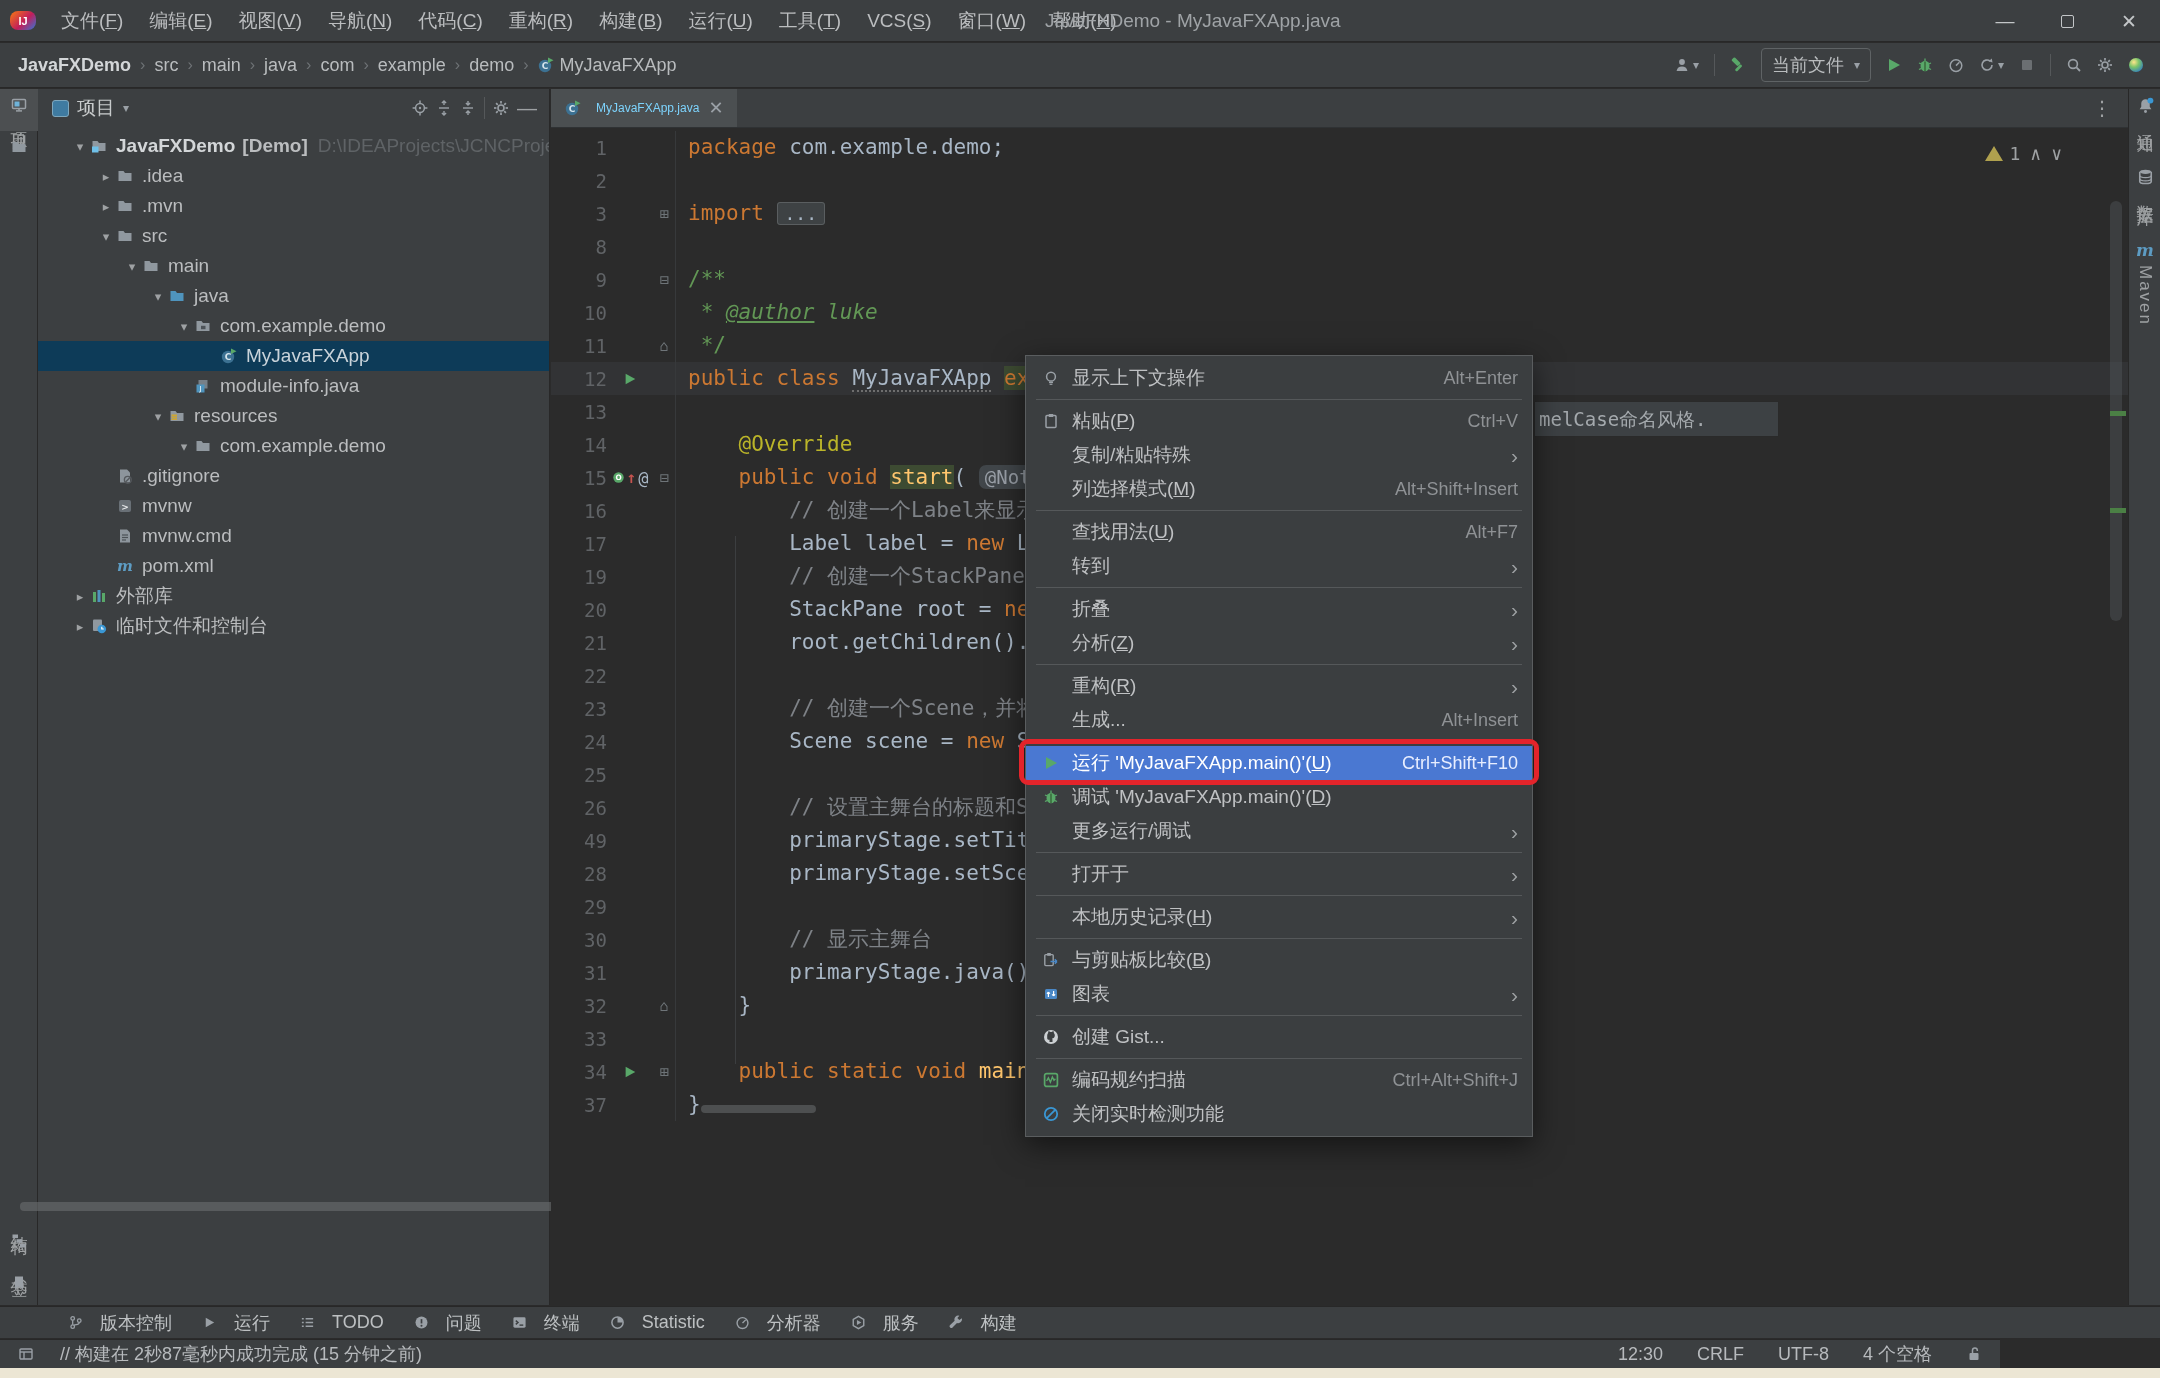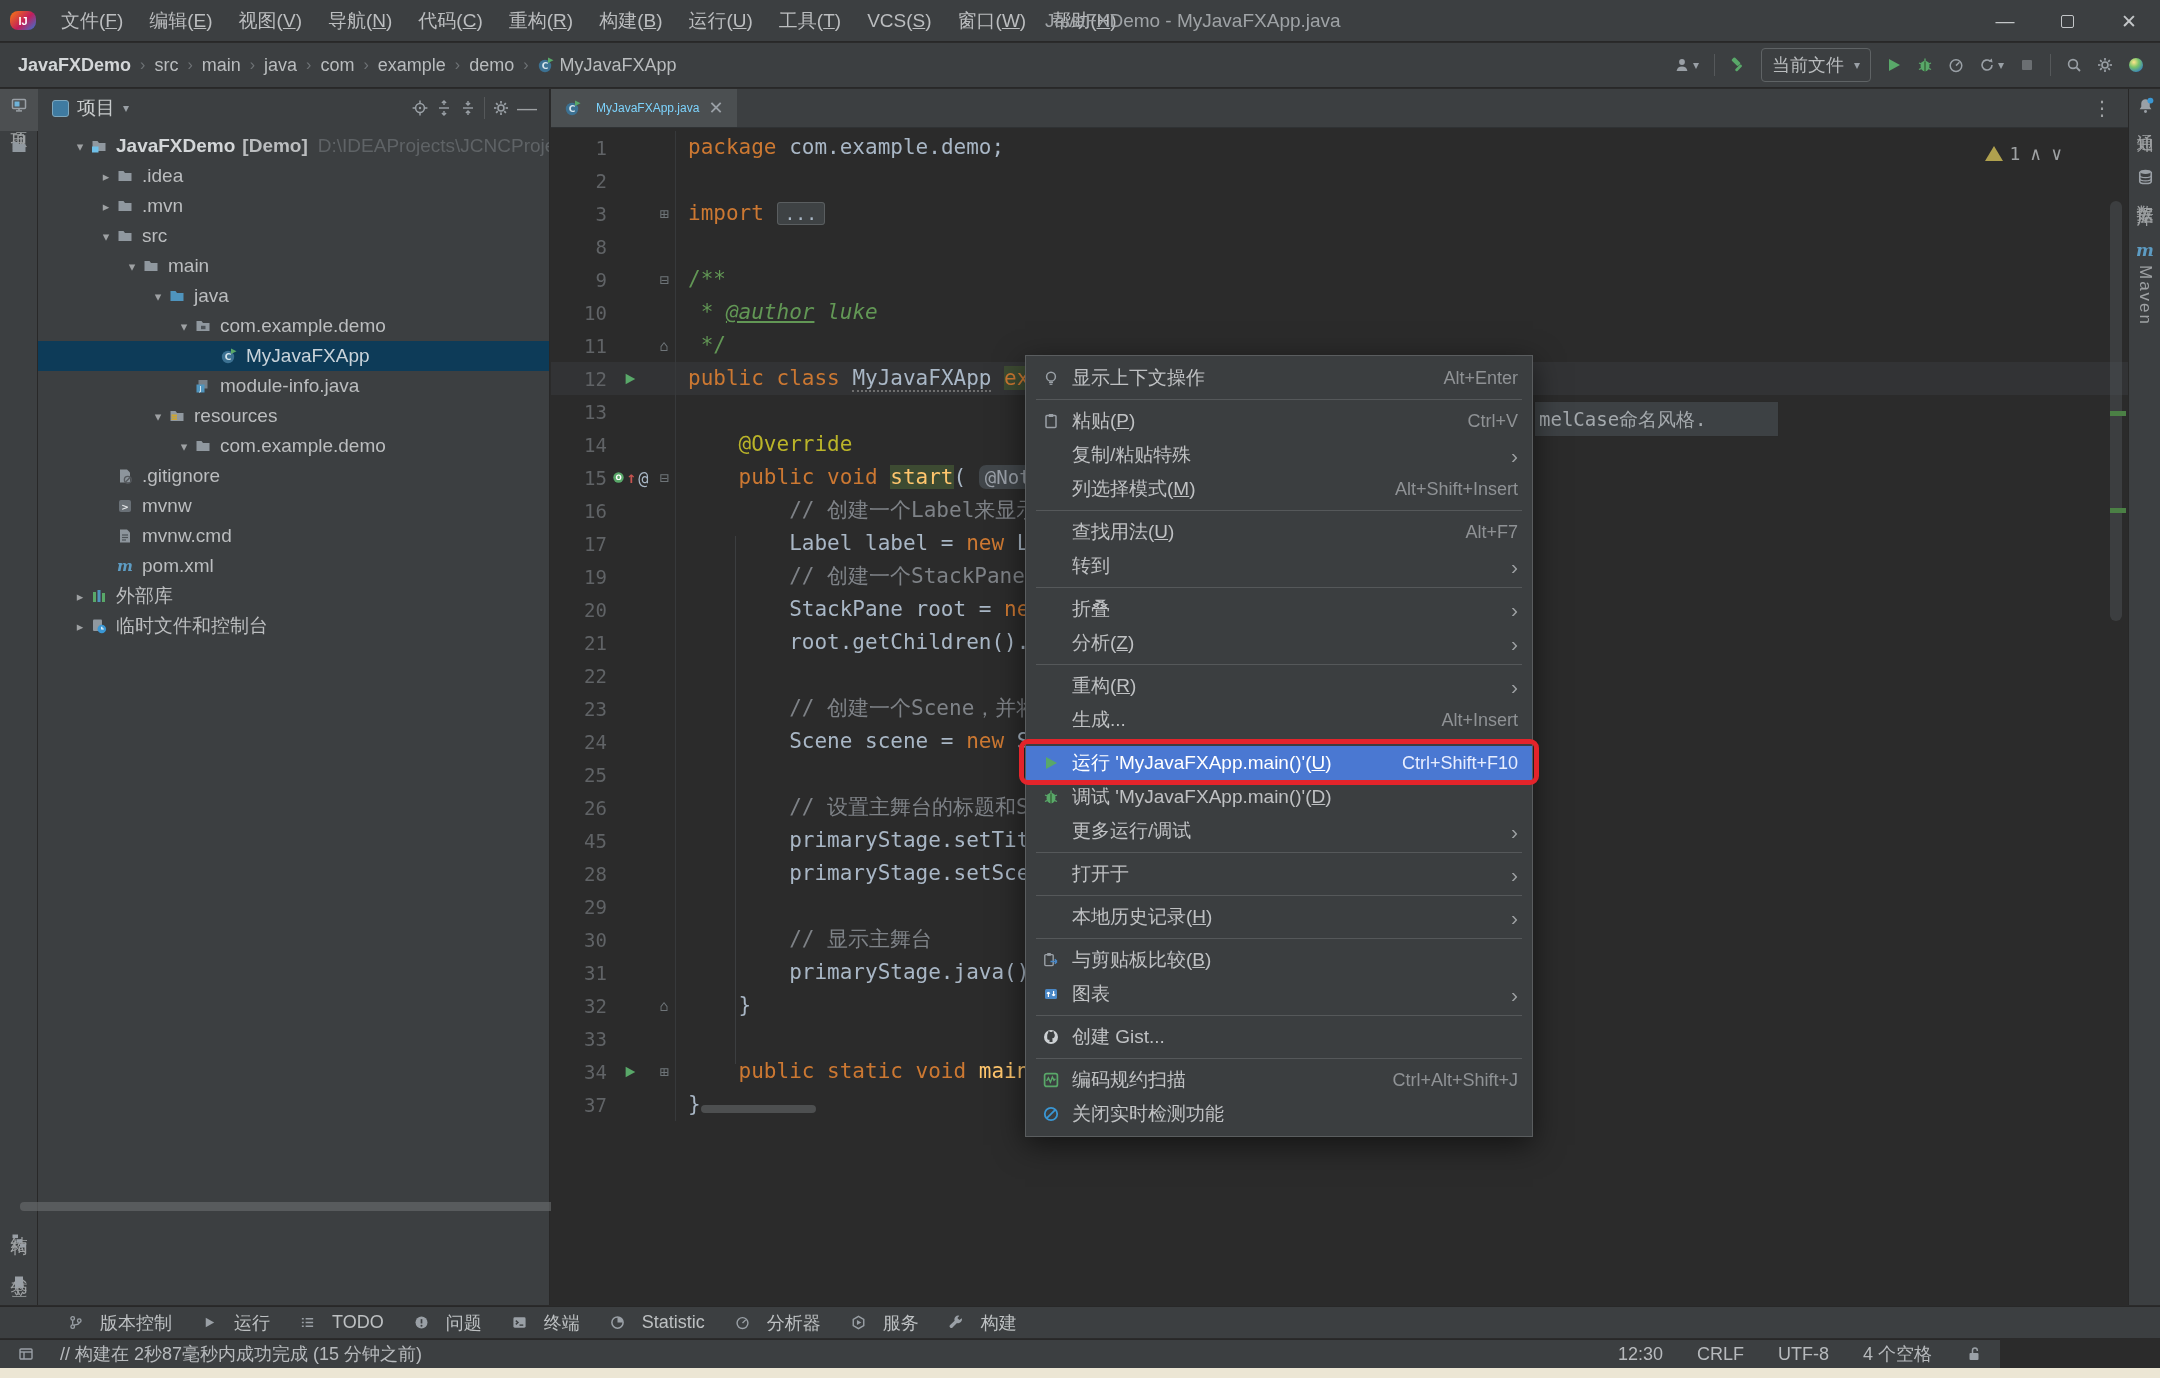--- a/index.html
+++ b/index.html
@@ -772,21 +772,21 @@
           <span class="fold"></span>
           <span class="txt"></span>
         </div>
         <div class="cl">
           <span class="ln">26</span>
           <span class="gut"></span>
           <span class="fold"></span>
           <span class="txt"><span class="pl">        </span><span class="cmt">// 设置主舞台的标题和Scen</span></span>
         </div>
         <div class="cl">
-          <span class="ln">45</span>
+          <span class="ln">49</span>
           <span class="gut"></span>
           <span class="fold"></span>
           <span class="txt"><span class="pl">        primaryStage.setTitle(</span></span>
         </div>
         <div class="cl">
           <span class="ln">28</span>
           <span class="gut"></span>
           <span class="fold"></span>
           <span class="txt"><span class="pl">        primaryStage.setScene(</span></span>
         </div>

